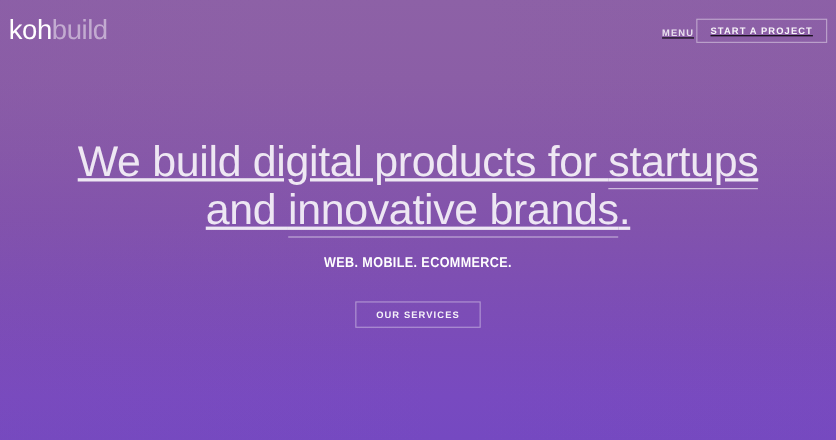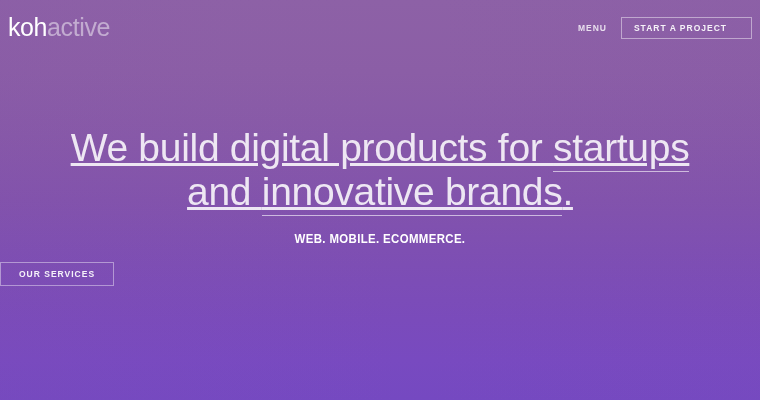--- a/index.html
+++ b/index.html
@@ -68,22 +68,22 @@
     user-select: none;
   }
   #brand-logo .koh    { color: #ffffff; }
   #brand-logo .active { color: rgba(255,255,255,0.48); }
 
   #header-nav {
     position: absolute;
     right: 8px;
     top: 17px;
     display: flex;
-    align-items: center;
-    gap: 12px;
+    align-items: flex-end;
+    text-decoration: underline;
   }
 
   #menu-toggle {
     color: rgba(255,255,255,0.80);
     font-size: 8.5px;
     letter-spacing: 1.0px;
     font-weight: 700;
     text-transform: uppercase;
     background: none;
     border: none;
@@ -93,21 +93,21 @@
   }
 
   #start-project-button {
     color: rgba(255,255,255,0.92);
     font-size: 8.5px;
     letter-spacing: 1.0px;
     font-weight: 700;
     text-transform: uppercase;
     border: 1px solid rgba(255,255,255,0.45);
     background: transparent;
-    padding: 6px 24px 5px 12px;
+    padding: 6px 12px 5px 12px;
     cursor: pointer;
     font-family: inherit;
     line-height: 1;
     white-space: nowrap;
   }
 
   
   #hero-content {
     position: absolute;
     top: 126px;
@@ -136,23 +136,23 @@
     margin-top: 17px;
     color: #ffffff;
     font-size: 13px;
     font-weight: 700;
     letter-spacing: 0.4px;
     transform: scaleX(0.88);
     font-family: "Liberation Sans Narrow", "Liberation Sans", sans-serif;
   }
 
   #hero-actions {
-    margin-top: 16px;
+    margin-top: 28px;
     display: flex;
-    justify-content: space-between;
+    justify-content: center;
     gap: 24px;
   }
 
   .hero-cta {
     color: rgba(255,255,255,0.92);
     font-size: 8.5px;
     letter-spacing: 1.0px;
     font-weight: 700;
     text-transform: uppercase;
     border: 1px solid rgba(255,255,255,0.42);
@@ -167,21 +167,21 @@
 </head>
 <body>
 
 <div id="hero">
 
   <div id="hero-overlay"></div>
 
   <header id="site-header">
 
     <div id="brand-logo">
-      <span class="koh">koh</span><span class="active">active</span>
+      <span class="koh">koh</span><span class="active">build</span>
     </div>
 
     <nav id="header-nav">
       <button id="menu-toggle">MENU</button>
       <button id="start-project-button">START A PROJECT</button>
     </nav>
 
   </header>
 
   <div id="hero-content">

